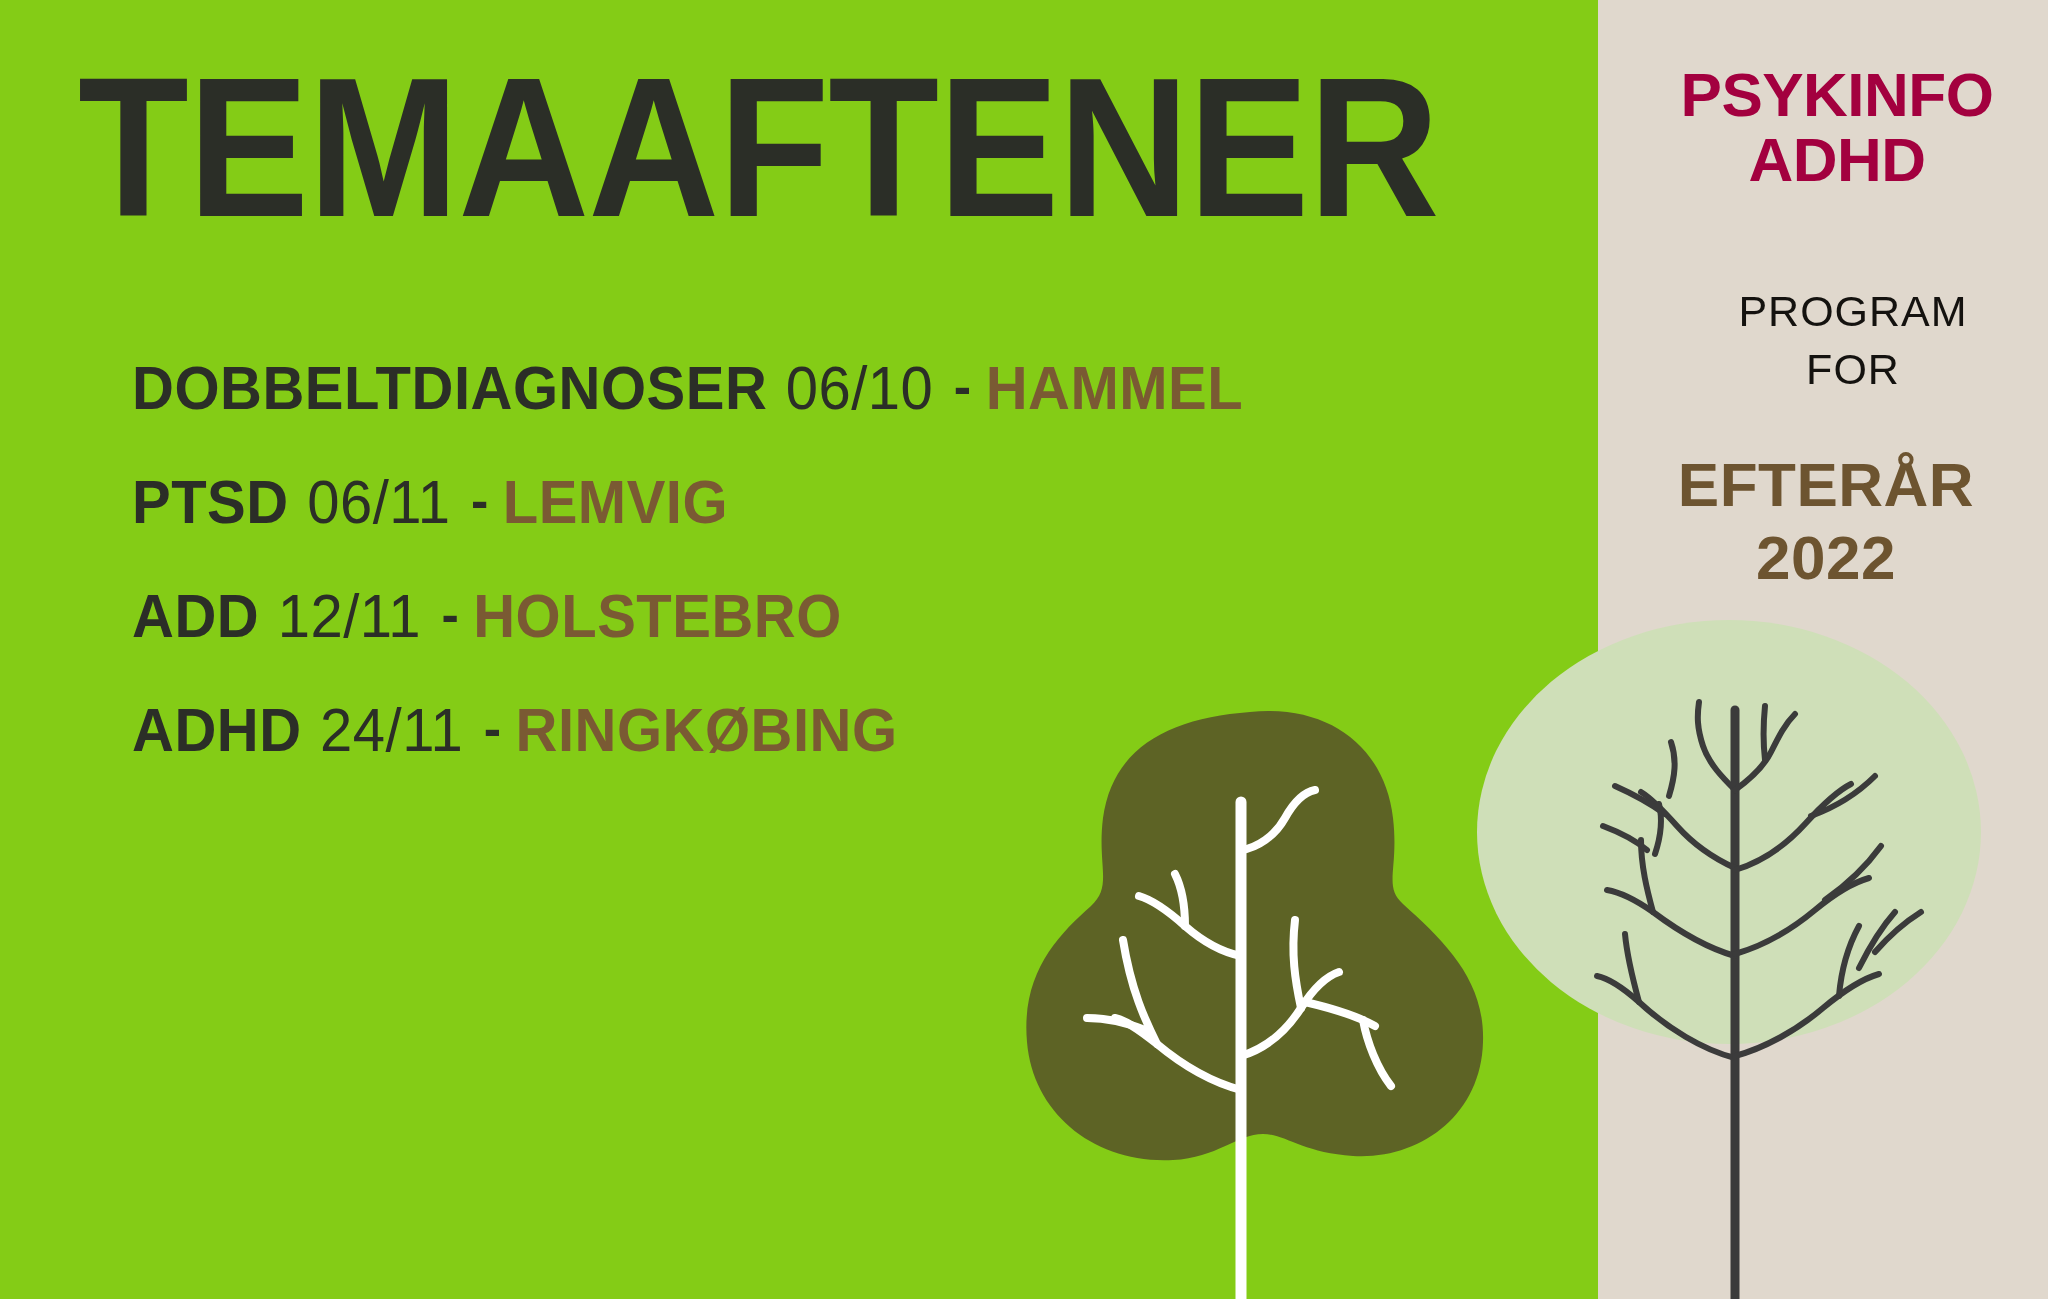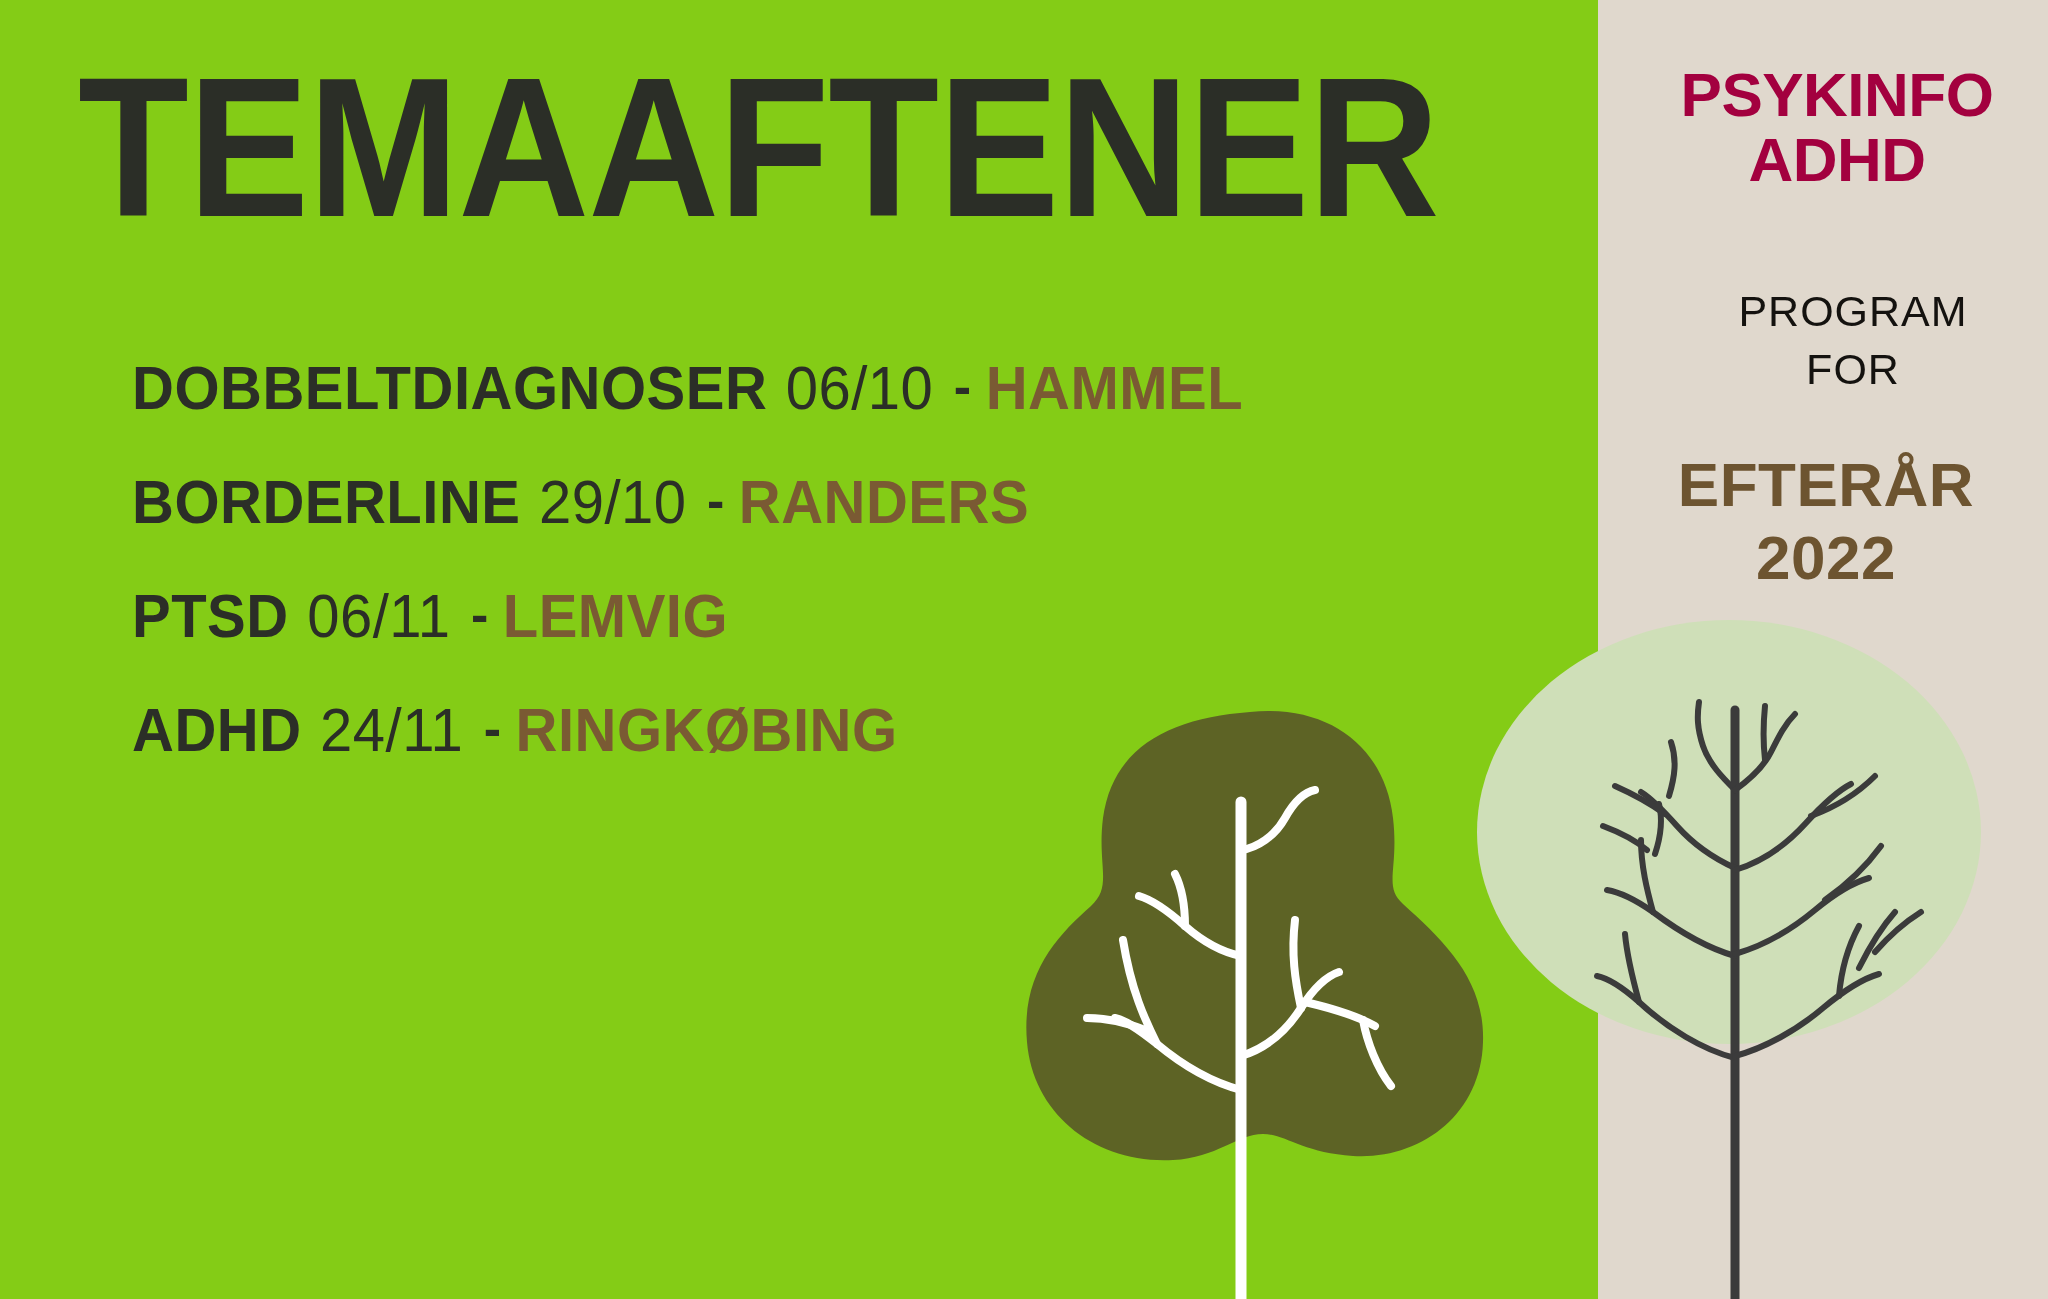--- a/index.html
+++ b/index.html
@@ -130,34 +130,34 @@
   <div class="event-list">
 
     <div class="event-row">
       <span class="ev-topic">DOBBELTDIAGNOSER</span>
       <span class="ev-date">06/10</span>
       <span class="ev-dash">-</span>
       <span class="ev-city">HAMMEL</span>
     </div>
 
 
-    <div class="event-row">
-      <span class="ev-topic">BORDERLINE</span>
-      <span class="ev-date">29/10</span>
-      <span class="ev-dash">-</span>
-      <span class="ev-city">RANDERS</span>
-    </div>
 
     <div class="event-row">
       <span class="ev-topic">PTSD</span>
       <span class="ev-date">06/11</span>
       <span class="ev-dash">-</span>
       <span class="ev-city">LEMVIG</span>
     </div>
 
+    <div class="event-row">
+      <span class="ev-topic">ADD</span>
+      <span class="ev-date">12/11</span>
+      <span class="ev-dash">-</span>
+      <span class="ev-city">HOLSTEBRO</span>
+    </div>
 
     <div class="event-row">
       <span class="ev-topic">ADHD</span>
       <span class="ev-date">24/11</span>
       <span class="ev-dash">-</span>
       <span class="ev-city">RINGKØBING</span>
     </div>
 
   </div>
 

